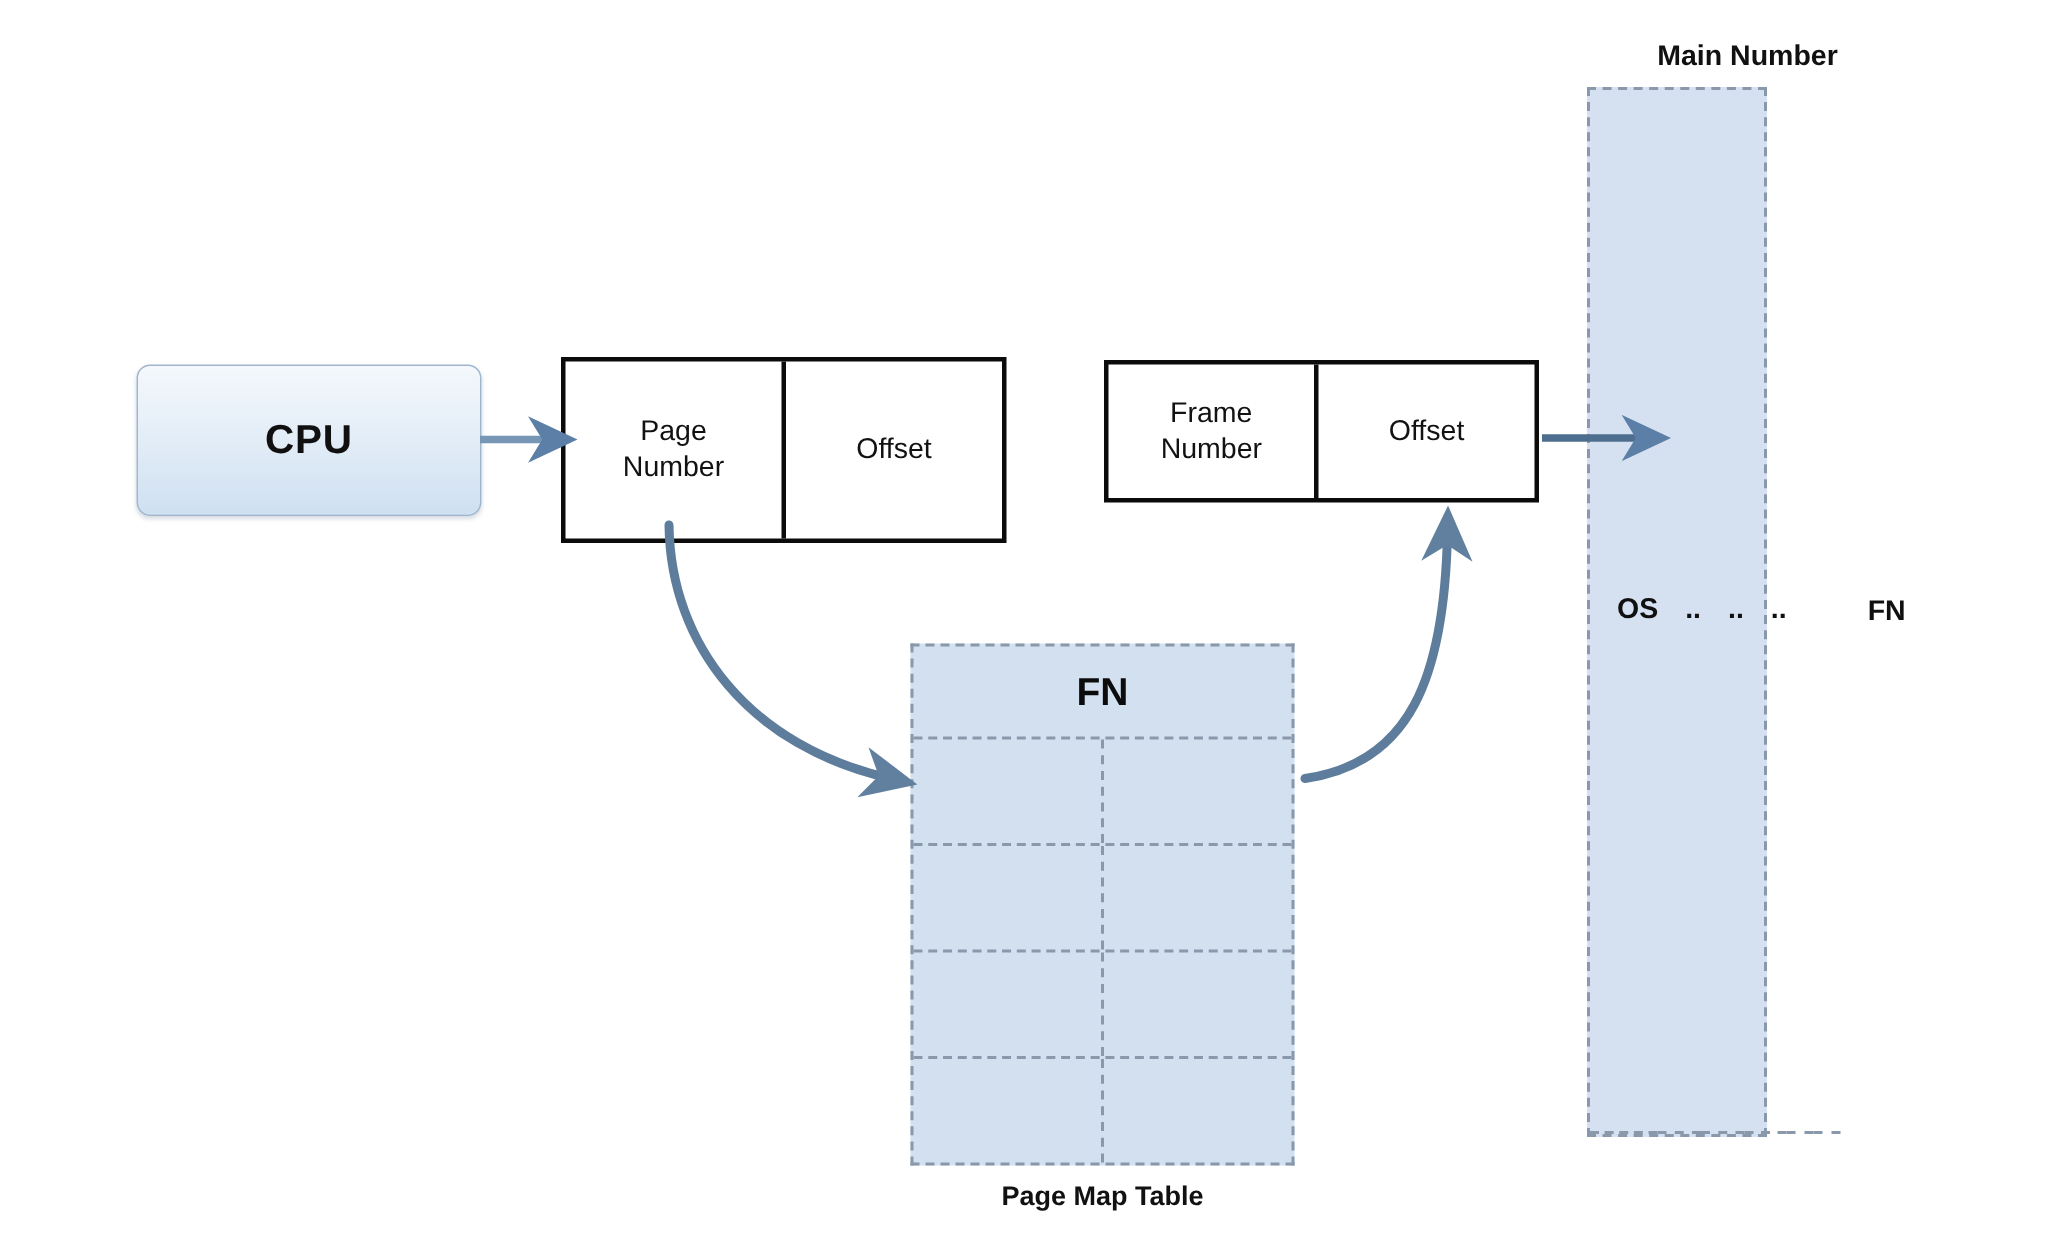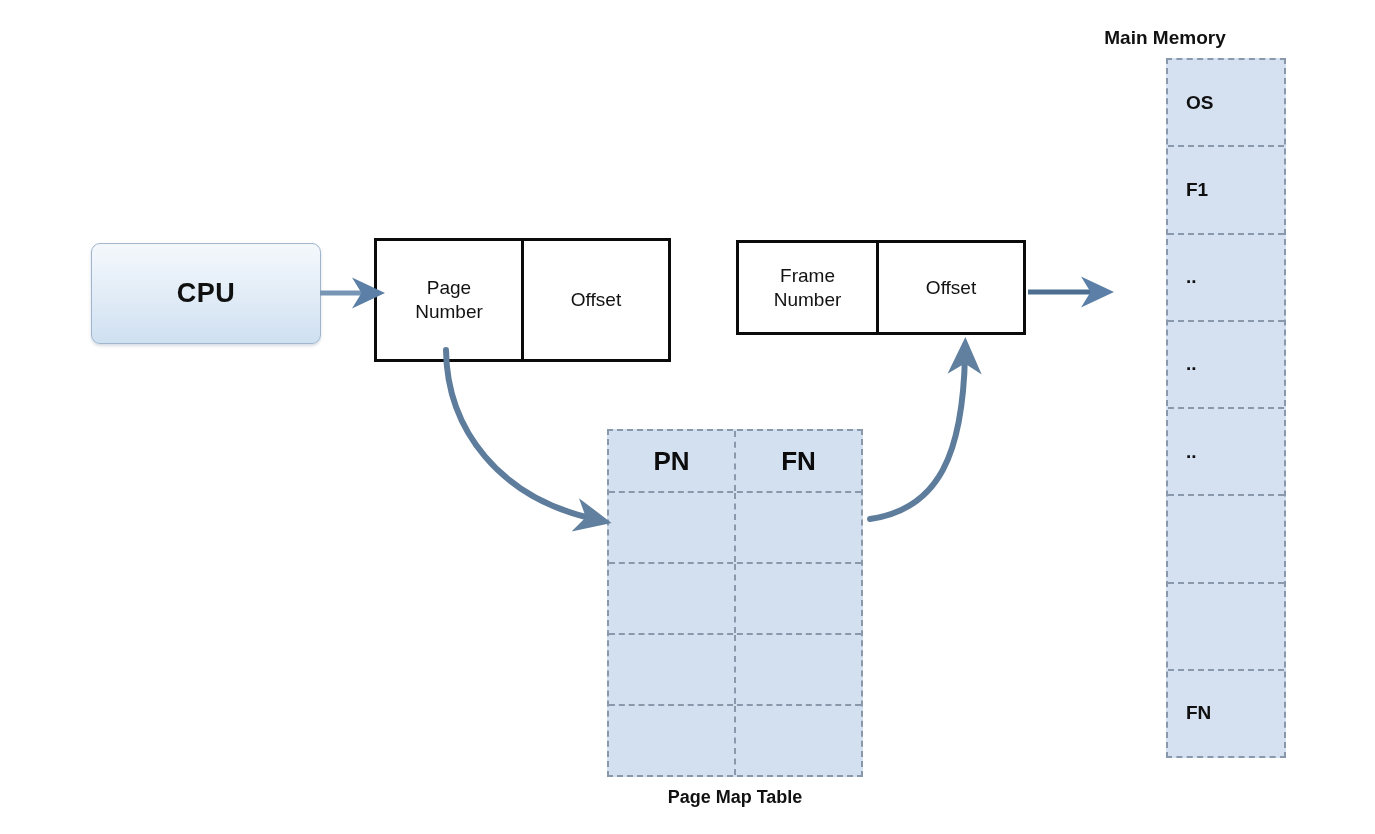--- a/index.html
+++ b/index.html
@@ -112,27 +112,27 @@
   
   #main-memory-title {
     left: 1075px; top: 27px;
     width: 180px;
     text-align: center;
     font-size: 19px;
     font-weight: 700;
     color: #111111;
   }
   #main-memory {
-    left: 1166px; top: 58px;
+    left: 1058px; top: 58px;
     width: 120px; height: 700px;
     border: 2px dashed #8a98ab;
     background: #d5e1f1;
     box-sizing: border-box;
     display: flex;
-    flex-direction: column;
+    flex-direction: row;
   }
   .mem-cell {
     flex: 1 1 0;
     border-bottom: 2px dashed #8a98ab;
     box-sizing: border-box;
     display: flex;
     align-items: center;
     padding-left: 18px;
     font-size: 19px;
     font-weight: 700;
@@ -169,21 +169,20 @@
     <div class="addr-cell with-divider c1">
       <span><span>Frame</span><br><span>Number</span></span>
     </div>
     <div class="addr-cell c2">
       <span>Offset</span>
     </div>
   </div>
 
   <div class="abs" id="page-map-table">
     <div class="pmt-row header">
-      <div class="pmt-cell">PN</div>
       <div class="pmt-cell">FN</div>
     </div>
     <div class="pmt-row">
       <div class="pmt-cell"></div>
       <div class="pmt-cell"></div>
     </div>
     <div class="pmt-row">
       <div class="pmt-cell"></div>
       <div class="pmt-cell"></div>
     </div>
@@ -191,24 +190,23 @@
       <div class="pmt-cell"></div>
       <div class="pmt-cell"></div>
     </div>
     <div class="pmt-row">
       <div class="pmt-cell"></div>
       <div class="pmt-cell"></div>
     </div>
   </div>
   <div class="abs" id="page-map-table-caption">Page Map Table</div>
 
-  <div class="abs" id="main-memory-title">Main Memory</div>
+  <div class="abs" id="main-memory-title">Main Number</div>
   <div class="abs" id="main-memory">
     <div class="mem-cell">OS</div>
-    <div class="mem-cell">F1</div>
     <div class="mem-cell">..</div>
     <div class="mem-cell">..</div>
     <div class="mem-cell">..</div>
     <div class="mem-cell"></div>
     <div class="mem-cell"></div>
     <div class="mem-cell">FN</div>
   </div>
 
   <svg class="abs" id="arrow-layer" viewBox="0 0 1375 834">
     <defs>

